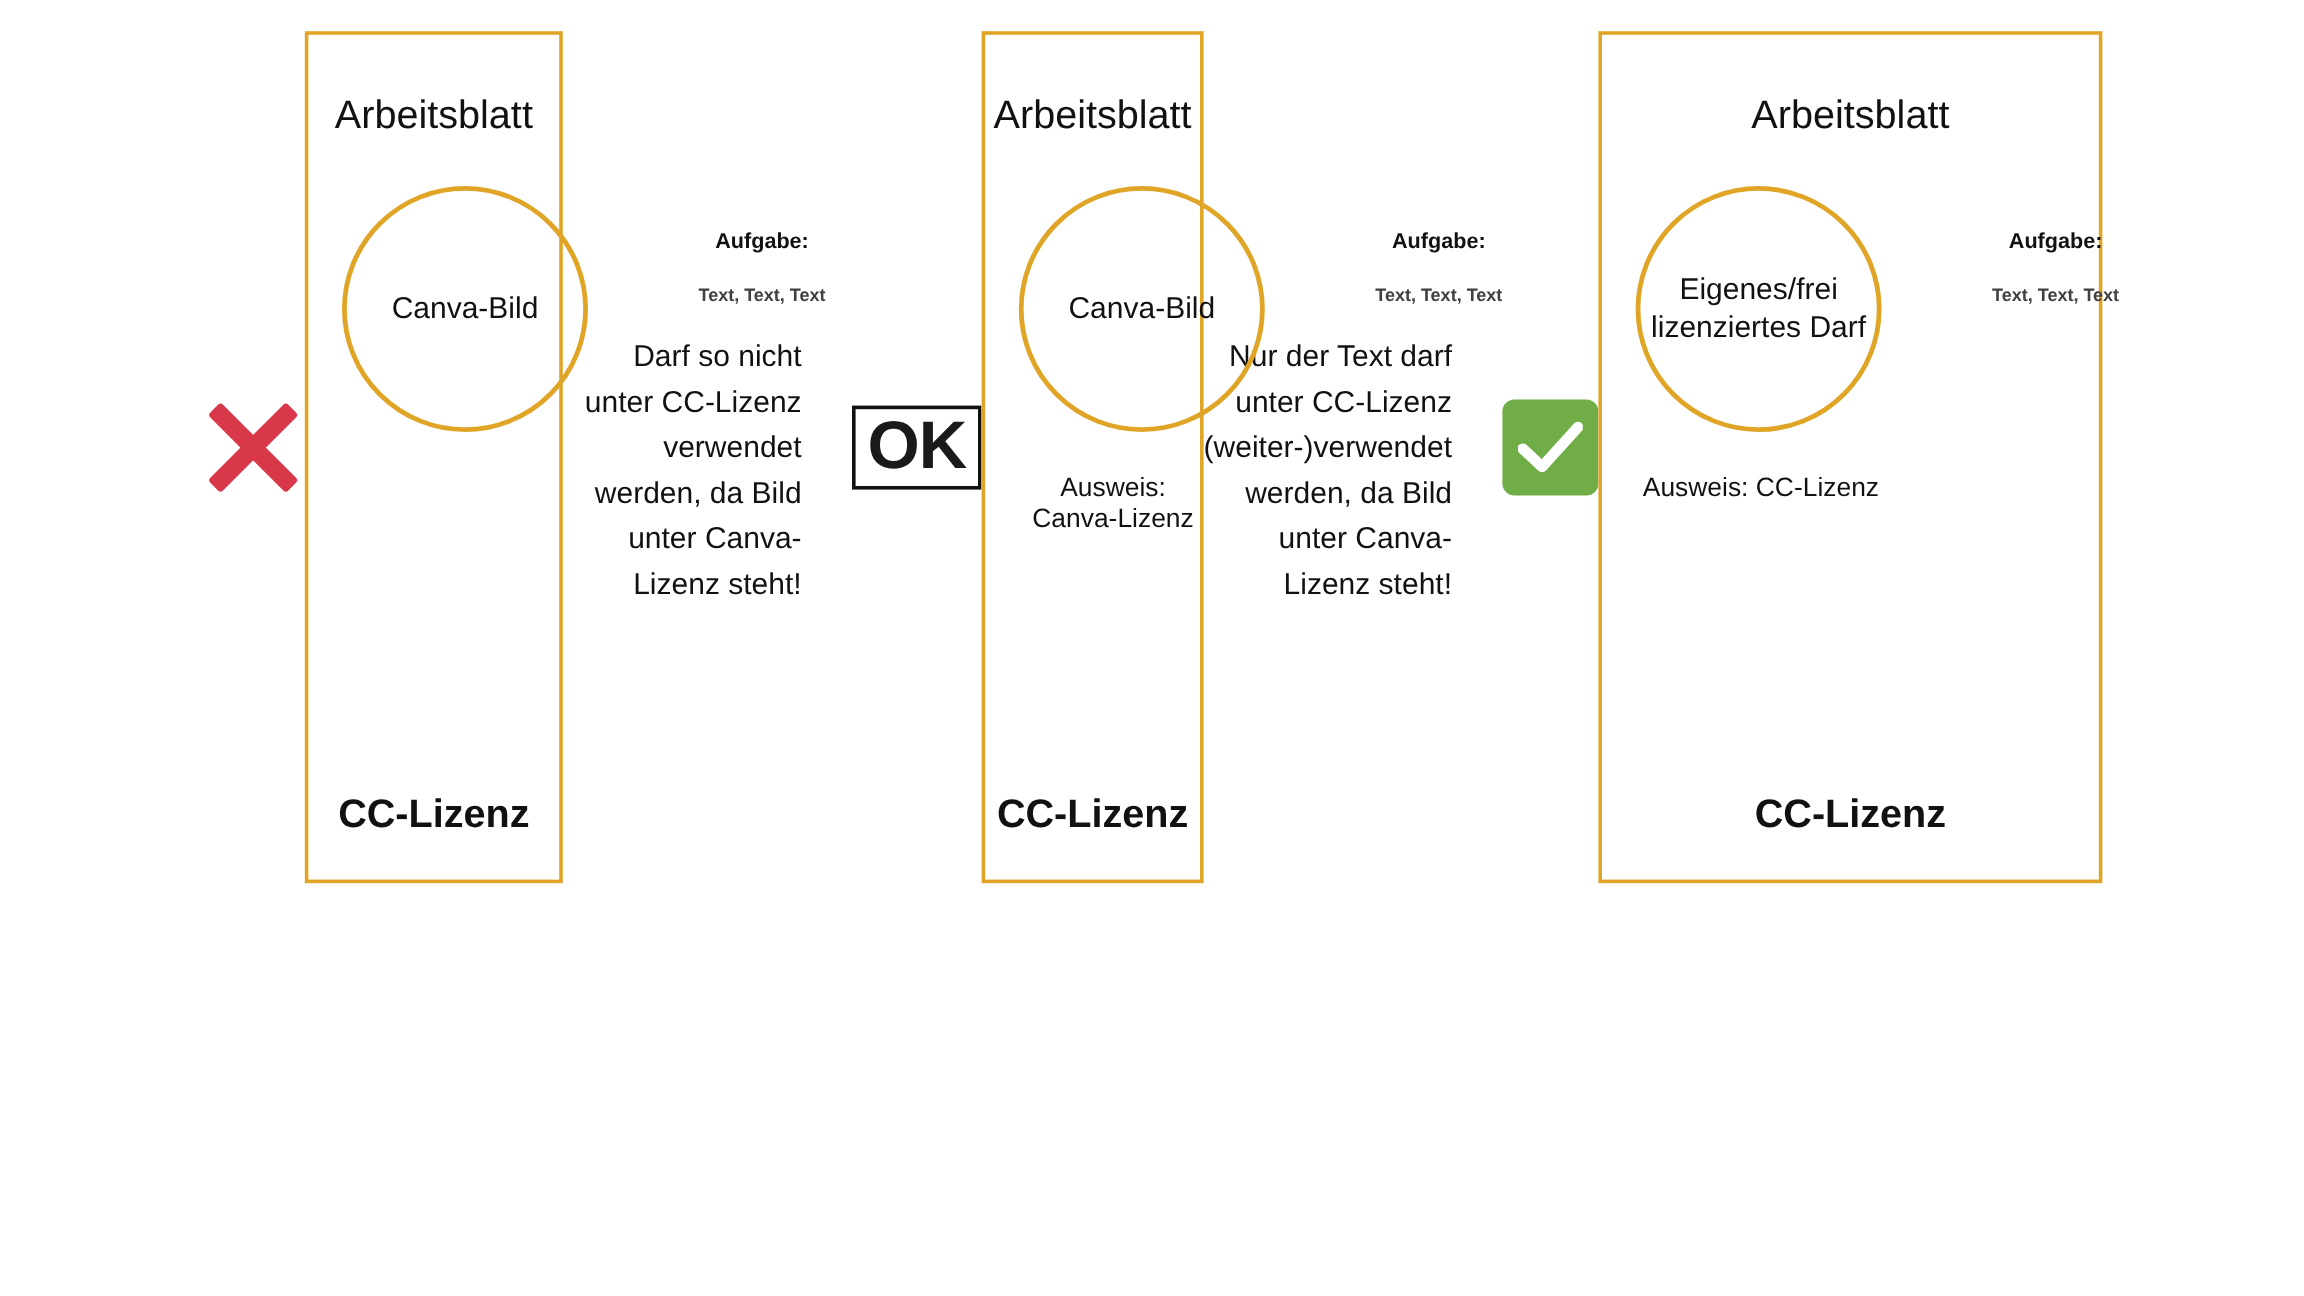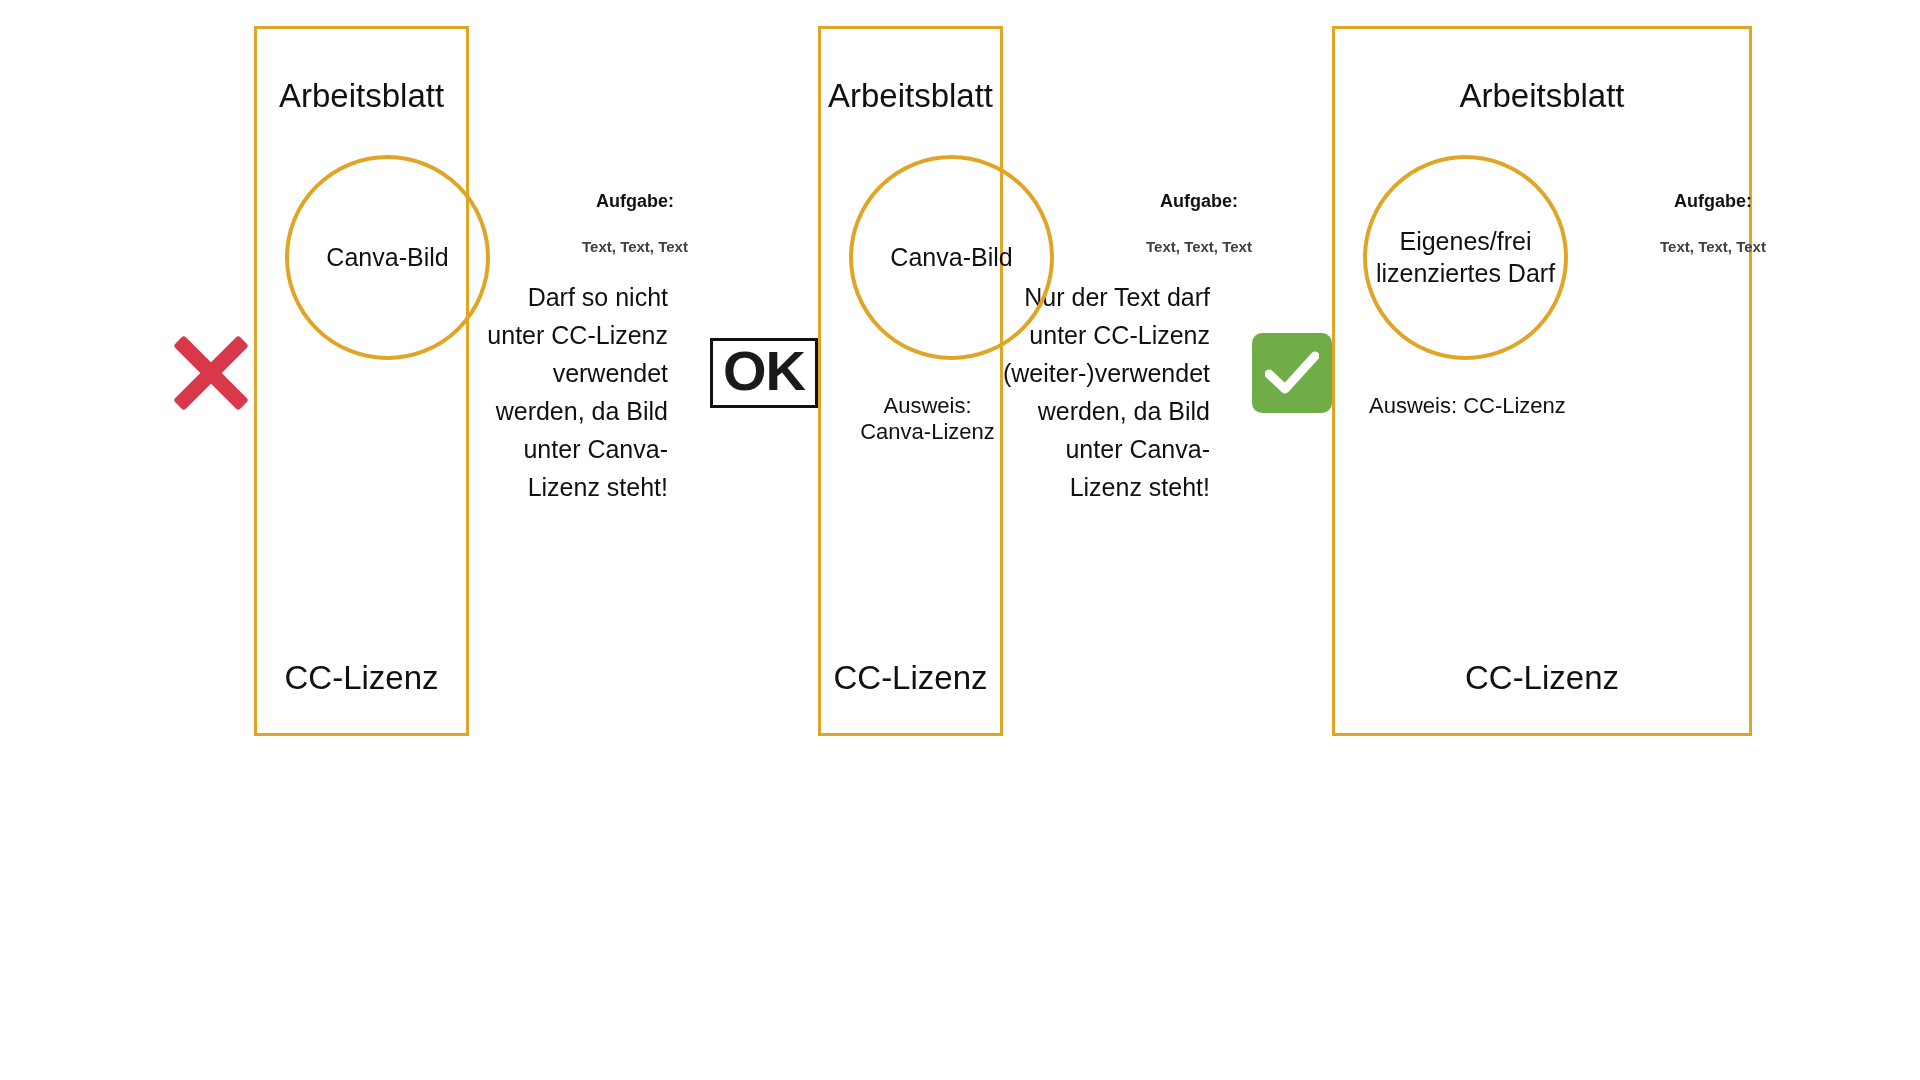--- a/index.html
+++ b/index.html
@@ -148,20 +148,21 @@
   }
 
   .sheet-footer {
     position: absolute;
     bottom: 36px;
     left: 0;
     width: 100%;
     text-align: center;
     font-size: 33px;
     color: #111;
+    font-weight: bold;
   }
 
   
   .caption {
     margin-top: 22px;
     width: 470px;
     text-align: right;
     font-size: 25px;
     line-height: 1.52;
     color: #111;

